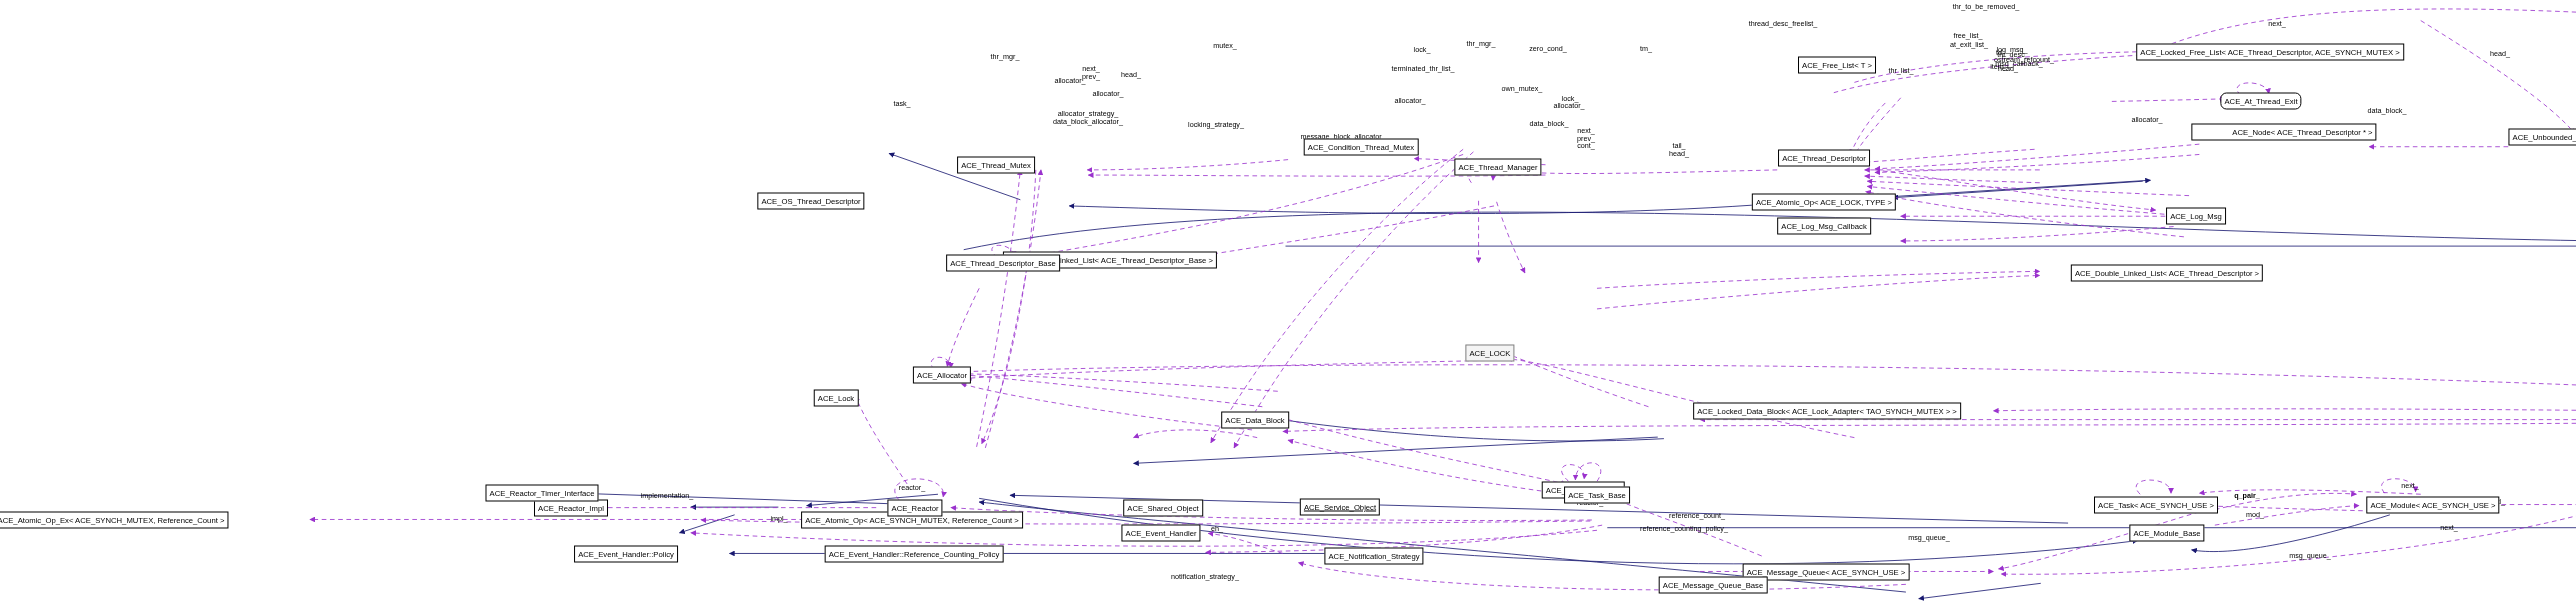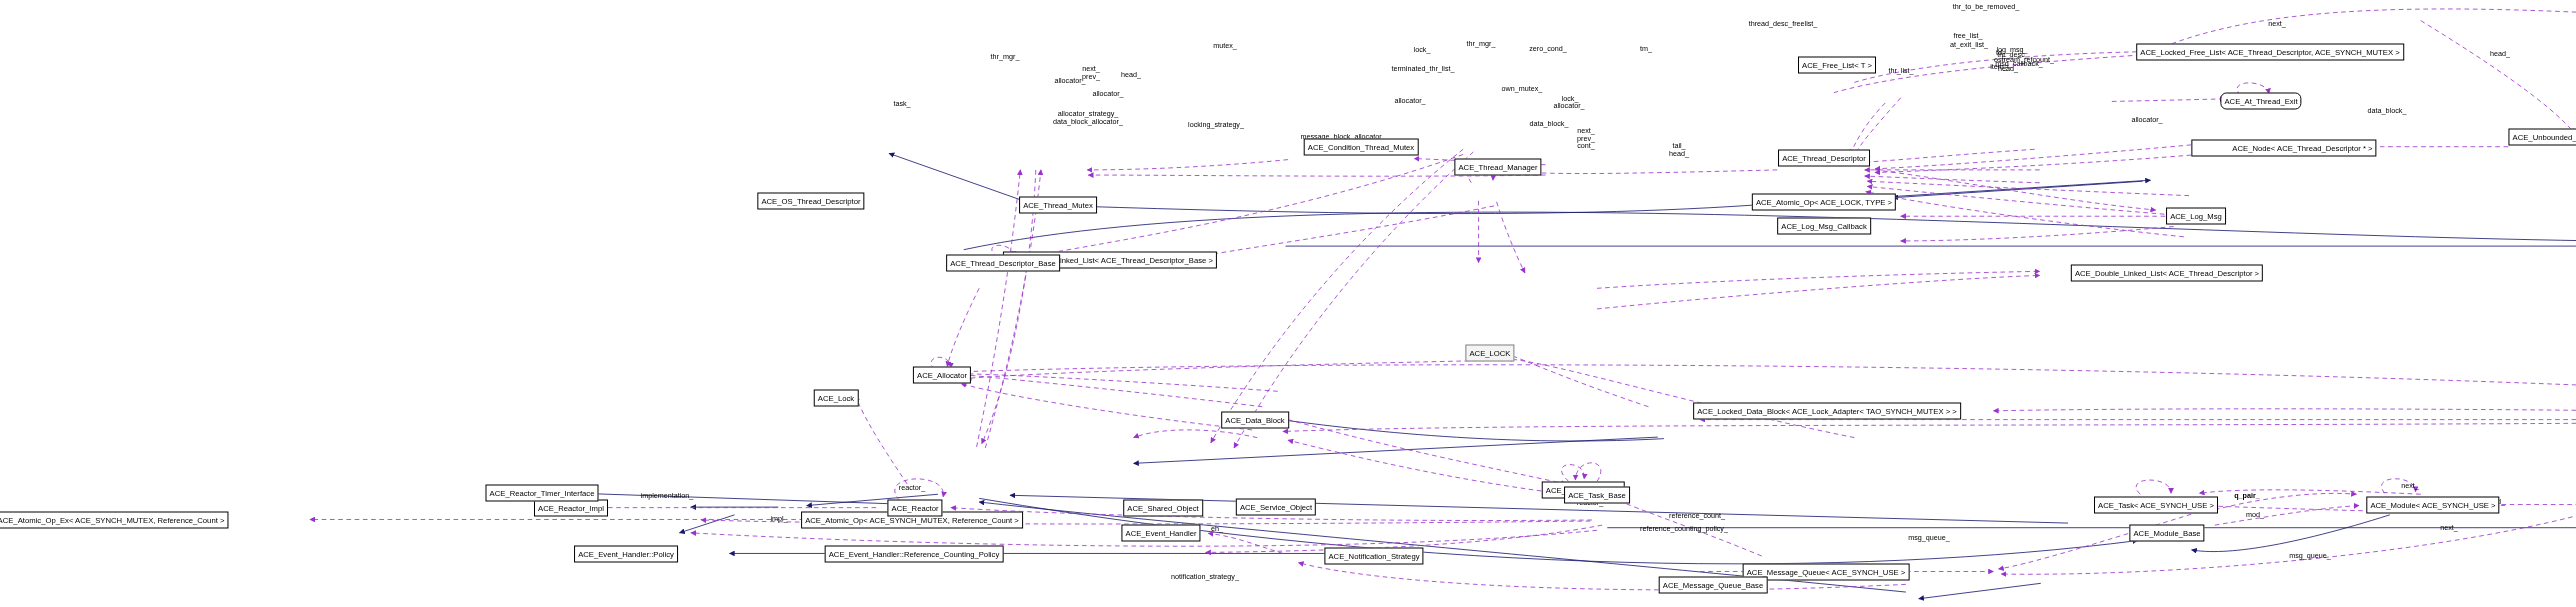--- a/index.html
+++ b/index.html
@@ -251,49 +251,49 @@
 
   <div id="nodes">
       <div class="node" style="left: 2433px; top: 505px;">ACE_Module&lt; ACE_SYNCH_USE &gt;</div>
       <div class="node" style="left: 2156px; top: 505px;">ACE_Task&lt; ACE_SYNCH_USE &gt;</div>
       <div class="node" style="left: 2167px; top: 533px; text-align: right;">ACE_Module_Base</div>
       <div class="node" style="left: 1826px; top: 572px;">ACE_Message_Queue&lt; ACE_SYNCH_USE &gt;</div>
       <div class="node" style="left: 1713px; top: 585px;">ACE_Message_Queue_Base</div>
       <div class="node" style="left: 1583px; top: 490px;">ACE_Message_Block</div>
       <div class="node" style="left: 1374px; top: 556px;">ACE_Notification_Strategy</div>
       <div class="node" style="left: 1161px; top: 533px;">ACE_Event_Handler</div>
-      <div class="node" style="left: 1276px; top: 507px;">ACE_Service_Object</div>
+      <div class="node" style="left: 1340px; top: 507px; text-decoration: underline;">ACE_Service_Object</div>
       <div class="node" style="left: 1163px; top: 508px;">ACE_Shared_Object</div>
       <div class="node" style="left: 1597px; top: 495px;">ACE_Task_Base</div>
       <div class="node" style="left: 626px; top: 554px;">ACE_Event_Handler::Policy</div>
       <div class="node" style="left: 914px; top: 554px;">ACE_Event_Handler::Reference_Counting_Policy</div>
       <div class="node" style="left: 111px; top: 520px;">ACE_Atomic_Op_Ex&lt; ACE_SYNCH_MUTEX, Reference_Count &gt;</div>
       <div class="node" style="left: 912px; top: 520px;">ACE_Atomic_Op&lt; ACE_SYNCH_MUTEX, Reference_Count &gt;</div>
       <div class="node" style="left: 571px; top: 508px;">ACE_Reactor_Impl</div>
       <div class="node" style="left: 915px; top: 508px;">ACE_Reactor</div>
       <div class="node" style="left: 542px; top: 493px;">ACE_Reactor_Timer_Interface</div>
       <div class="node" style="left: 836px; top: 398px;">ACE_Lock</div>
       <div class="node" style="left: 1255px; top: 420px;">ACE_Data_Block</div>
       <div class="node" style="left: 942px; top: 375px;">ACE_Allocator</div>
       <div class="node greyed" style="left: 1490px; top: 353px;">ACE_LOCK</div>
       <div class="node" style="left: 1827px; top: 411px;">ACE_Locked_Data_Block&lt; ACE_Lock_Adapter&lt; TAO_SYNCH_MUTEX &gt; &gt;</div>
       <div class="node" style="left: 1110px; top: 260px;">ACE_Double_Linked_List&lt; ACE_Thread_Descriptor_Base &gt;</div>
       <div class="node" style="left: 2167px; top: 273px;">ACE_Double_Linked_List&lt; ACE_Thread_Descriptor &gt;</div>
       <div class="node" style="left: 1003px; top: 263px;">ACE_Thread_Descriptor_Base</div>
       <div class="node" style="left: 811px; top: 201px;">ACE_OS_Thread_Descriptor</div>
-      <div class="node" style="left: 1058px; top: 165px; margin-top: 40px;">ACE_Thread_Mutex</div>
+      <div class="node" style="left: 996px; top: 165px;">ACE_Thread_Mutex</div>
       <div class="node" style="left: 1361px; top: 147px;">ACE_Condition_Thread_Mutex</div>
       <div class="node" style="left: 1498px; top: 167px;">ACE_Thread_Manager</div>
       <div class="node" style="left: 1824px; top: 158px;">ACE_Thread_Descriptor</div>
       <div class="node" style="left: 1824px; top: 202px;">ACE_Atomic_Op&lt; ACE_LOCK, TYPE &gt;</div>
       <div class="node" style="left: 1824px; top: 226px;">ACE_Log_Msg_Callback</div>
       <div class="node" style="left: 2196px; top: 216px;">ACE_Log_Msg</div>
       <div class="node" style="left: 1837px; top: 65px;">ACE_Free_List&lt; T &gt;</div>
       <div class="node" style="left: 2261px; top: 101px; border-radius: 6px;">ACE_At_Thread_Exit</div>
-      <div class="node" style="left: 2284px; top: 148px; padding-left: 40px;">ACE_Node&lt; ACE_Thread_Descriptor * &gt;</div>
+      <div class="node" style="left: 2284px; top: 132px; padding-left: 40px;">ACE_Node&lt; ACE_Thread_Descriptor * &gt;</div>
       <div class="node" style="left: 2270px; top: 52px;">ACE_Locked_Free_List&lt; ACE_Thread_Descriptor, ACE_SYNCH_MUTEX &gt;</div>
       <div class="node" style="left: 2607px; top: 137px;">ACE_Unbounded_Queue&lt; ACE_Thread_Descriptor * &gt;</div>
     </div>
   <div id="labels">
       <div class="edge-label" style="left: 1986px; top: 6.7px; white-space: pre;">thr_to_be_removed_</div>
       <div class="edge-label" style="left: 1783px; top: 24px; white-space: pre;">thread_desc_freelist_</div>
       <div class="edge-label" style="left: 1968px; top: 36px; white-space: pre;">free_list_</div>
       <div class="edge-label" style="left: 2277px; top: 24px; white-space: pre;">next_</div>
       <div class="edge-label" style="left: 1969px; top: 45px; white-space: pre;">at_exit_list_</div>
       <div class="edge-label" style="left: 2001px; top: 53px; white-space: pre;">td_</div>

